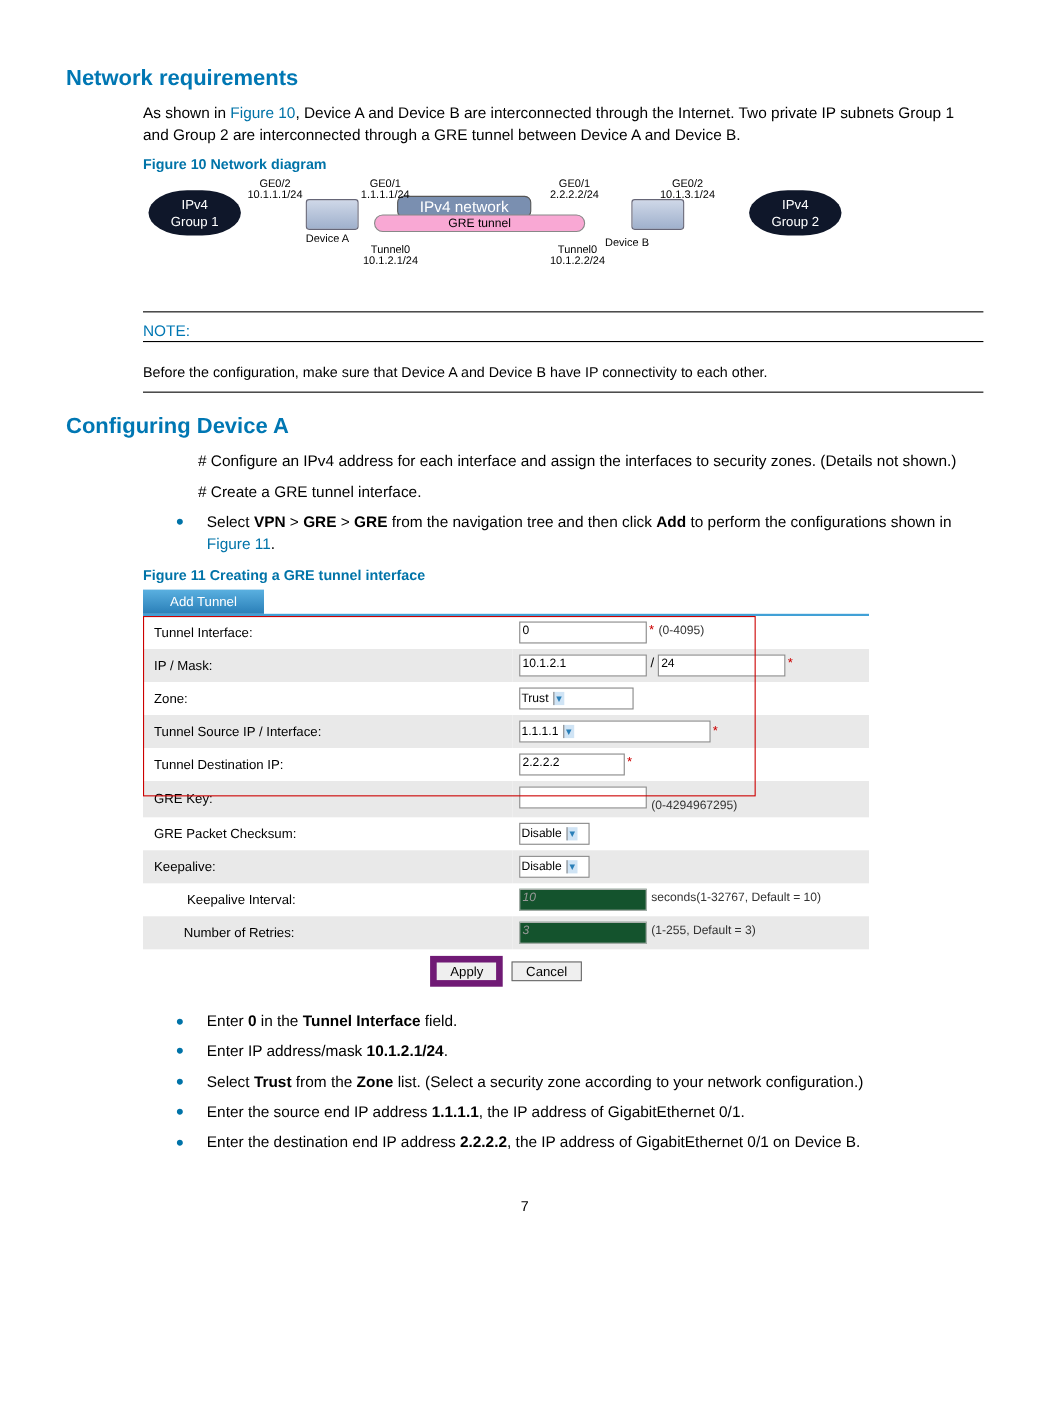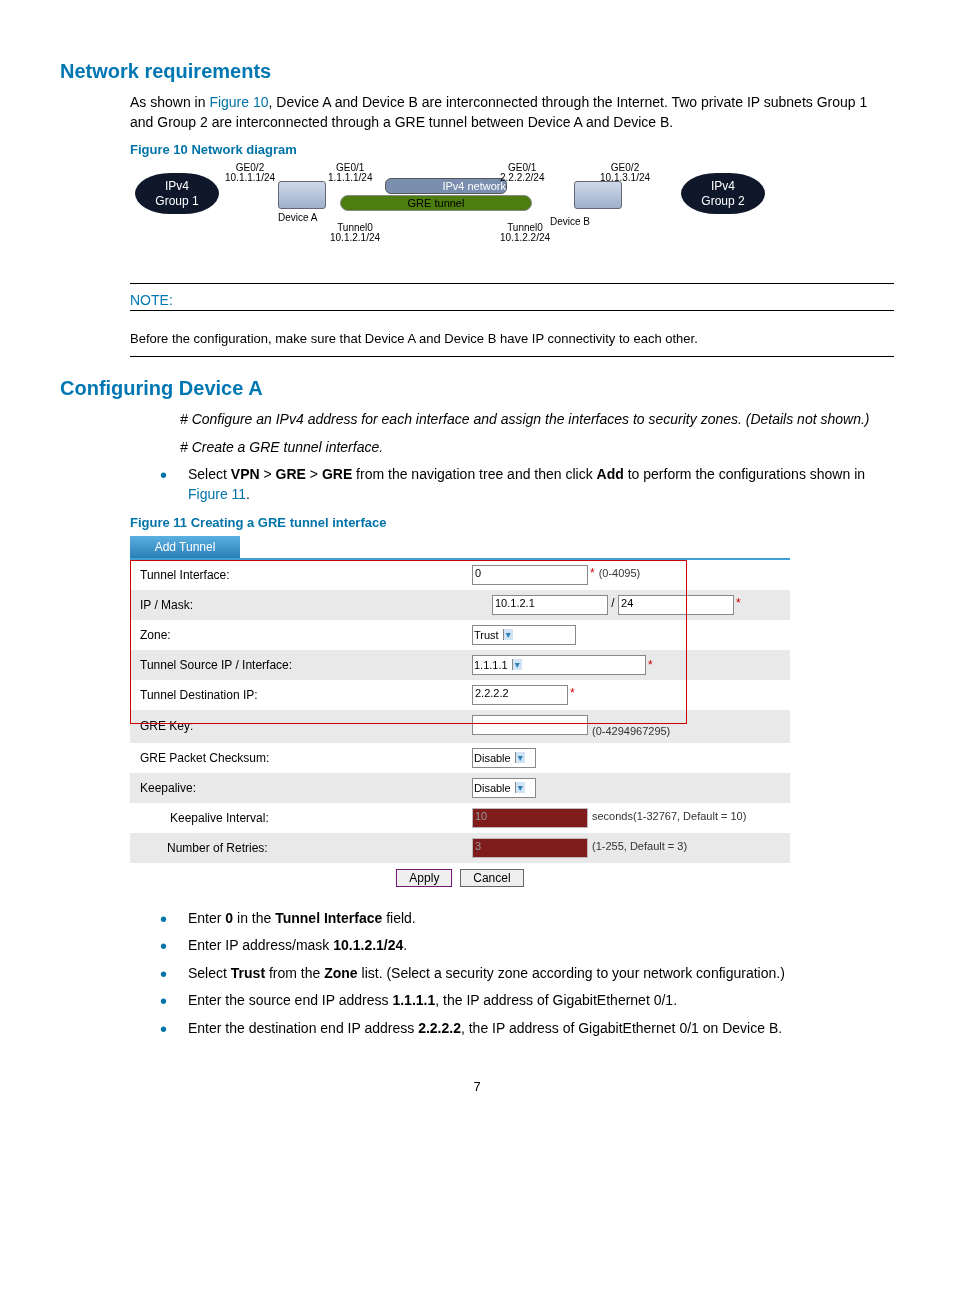--- a/index.html
+++ b/index.html
@@ -28,55 +28,55 @@
     font-size: 13px;
     margin: 10px 0 6px 70px;
   }
   a.link { color: #0073a8; text-decoration: none; }
   .note-box { margin: 10px 0 10px 70px; border-top: 1px solid #000; border-bottom: 1px solid #000; padding: 4px 0 6px 0; }
   .note-label { color: #0077b3; font-weight: normal; font-size: 14px; padding: 4px 0 2px 0; border-bottom: 1px solid #000; margin-bottom:16px;}
   .note-text { font-size: 13px; padding: 4px 0;}
   ul.bullets { list-style: none; padding: 0; margin: 0 0 0 100px; }
   ul.bullets li { position: relative; padding-left: 28px; margin-bottom: 8px; line-height:1.4; }
   ul.bullets li::before { content: "•"; color: #0073a8; font-size: 20px; position: absolute; left: 0; top: -4px; }
-  .step { margin: 0 0 8px 120px; line-height:1.4;font-style:italic;}
+  .step { margin: 0 0 8px 120px; line-height:1.4;}
   b { font-weight: bold; }
   .page-num { text-align: center; margin-top: 40px; font-size: 13px; }
 
   
   .diagram { position: relative; width: 640px; height: 110px; margin: 4px 0 4px 70px; }
   .cloud { position: absolute; background: #0f172a; color: #fff; border-radius: 50% / 60%; text-align: center; font-size: 12px; padding: 6px 12px; line-height:1.2; }
   .cloud-l { left: 5px; top: 10px; width: 60px; }
   .cloud-r { right: 5px; top: 10px; width: 60px; }
-  .netbox { position: absolute; left: 255px; top: 15px; width: 120px; background: #7a8fb0; color:#fff; font-size:11px; text-align:right; border:1px solid #555; border-radius:6px; padding:1px 0;}
-  .grebox { position: absolute; left: 210px; top: 32px; width: 190px; background: #4d7c0f; color:#000; font-size:11px; text-align:center; border:1px solid #888; border-radius:8px; padding:1px 0;}
+  .netbox { position: absolute; left: 231px; top: 15px; width: 120px; background: #7a8fb0; color:#fff; font-size:14px; text-align:center; border:1px solid #555; border-radius:6px; padding:1px 0;}
+  .grebox { position: absolute; left: 210px; top: 32px; width: 190px; background: #f9a8d4; color:#000; font-size:11px; text-align:center; border:1px solid #888; border-radius:8px; padding:1px 0;}
   .router { position: absolute; width: 46px; height: 26px; background: linear-gradient(#cfd8e8,#9fb0cc); border:1px solid #667; border-radius:3px; top:18px;}
   .router-a { left: 148px;}
   .router-b { right: 148px;}
   .dlabel { position: absolute; font-size: 10px; color:#000; line-height:1.0; text-align:center;}
 
   
   .form-shot { margin-left: 70px; width: 660px; border-left:0; }
   .tab { background: linear-gradient(#5ab0e0,#2a7fb8); color:#fff; font-size:12px; padding:4px 10px; display:inline-block; width:90px; text-align:center;}
   .tabbar { border-bottom: 2px solid #41a0d6;}
   table.form { border-collapse: collapse; width: 100%; font-size:12px;}
   table.form td { padding: 5px 6px; vertical-align: middle;}
   table.form tr.alt td { background: #e9e9e9;}
   table.form td.lbl { width: 290px; padding-left:10px;}
   .inp { border:1px solid #888; font-size:11px; padding:1px 2px; background:#fff; display:inline-block; height:16px; box-sizing:content-box;}
   .sel { border:1px solid #888; font-size:11px; padding:0 1px; background:#fff; display:inline-flex; align-items:center; height:18px;}
   .sel .dd { background:#d0e4f5; border-left:1px solid #888; color:#2a7fb8; font-size:10px; padding:0 2px; margin-left:4px;}
   .redbox { border:1px solid #c00; padding:0; margin:0;}
   .ast { color:#c00; font-size:12px; margin-left:2px;}
   .hint { font-size:11px; color:#333; margin-left:4px;}
-  .disabled { background:#7f1d1d; color:#999; border:1px solid #bbb;}
+  .disabled { background:#14532d; color:#999; border:1px solid #bbb;font-style:italic;}
   .foot-note { font-size:11px; margin-left:10px; padding:4px 0;}
   .btnrow { text-align:center; padding:6px 0;}
   .btn { display:inline-block; border:1px solid #666; background:#efefef; font-size:12px; padding:1px 12px; margin:0 2px;}
-  .btn.apply { border:1px solid #701a75;}
+  .btn.apply { border:6px solid #701a75;}
 </style>
 </head>
 <body>
 
 
 
 
 <div class="h2">Network requirements</div>
 <p class="body-text">
   <span>As shown in </span><a class="link">Figure 10</a><span>, Device A and Device B are interconnected through the Internet. Two private IP subnets Group 1 and Group 2 are interconnected through a GRE tunnel between Device A and Device B.</span>
@@ -131,21 +131,21 @@
   <div style="position:relative;">
     <div class="redbox" style="position:absolute; left:0; top:0; width:555px; height:162px; pointer-events:none;"></div>
     <table class="form">
       <tbody>
           <tr>
         <td class="lbl">Tunnel Interface:</td>
         <td><span class="inp" style="width:110px;">0</span><span class="ast">*</span><span class="hint">(0-4095)</span></td>
       </tr>
       <tr class="alt">
         <td class="lbl">IP / Mask:</td>
-        <td><span class="inp" style="width:110px;margin-left:20px;">10.1.2.1</span> <span>/</span> <span class="inp" style="width:110px;">24</span><span class="ast">*</span></td>
+        <td><span class="inp" style="width:110px;">10.1.2.1</span> <span>/</span> <span class="inp" style="width:110px;">24</span><span class="ast">*</span></td>
       </tr>
       <tr>
         <td class="lbl">Zone:</td>
         <td><span class="sel" style="width:100px;">
                 <span>Trust</span>
                 <span class="dd">▾</span>
               </span></td>
       </tr>
       <tr class="alt">
         <td class="lbl">Tunnel Source IP / Interface:</td>

